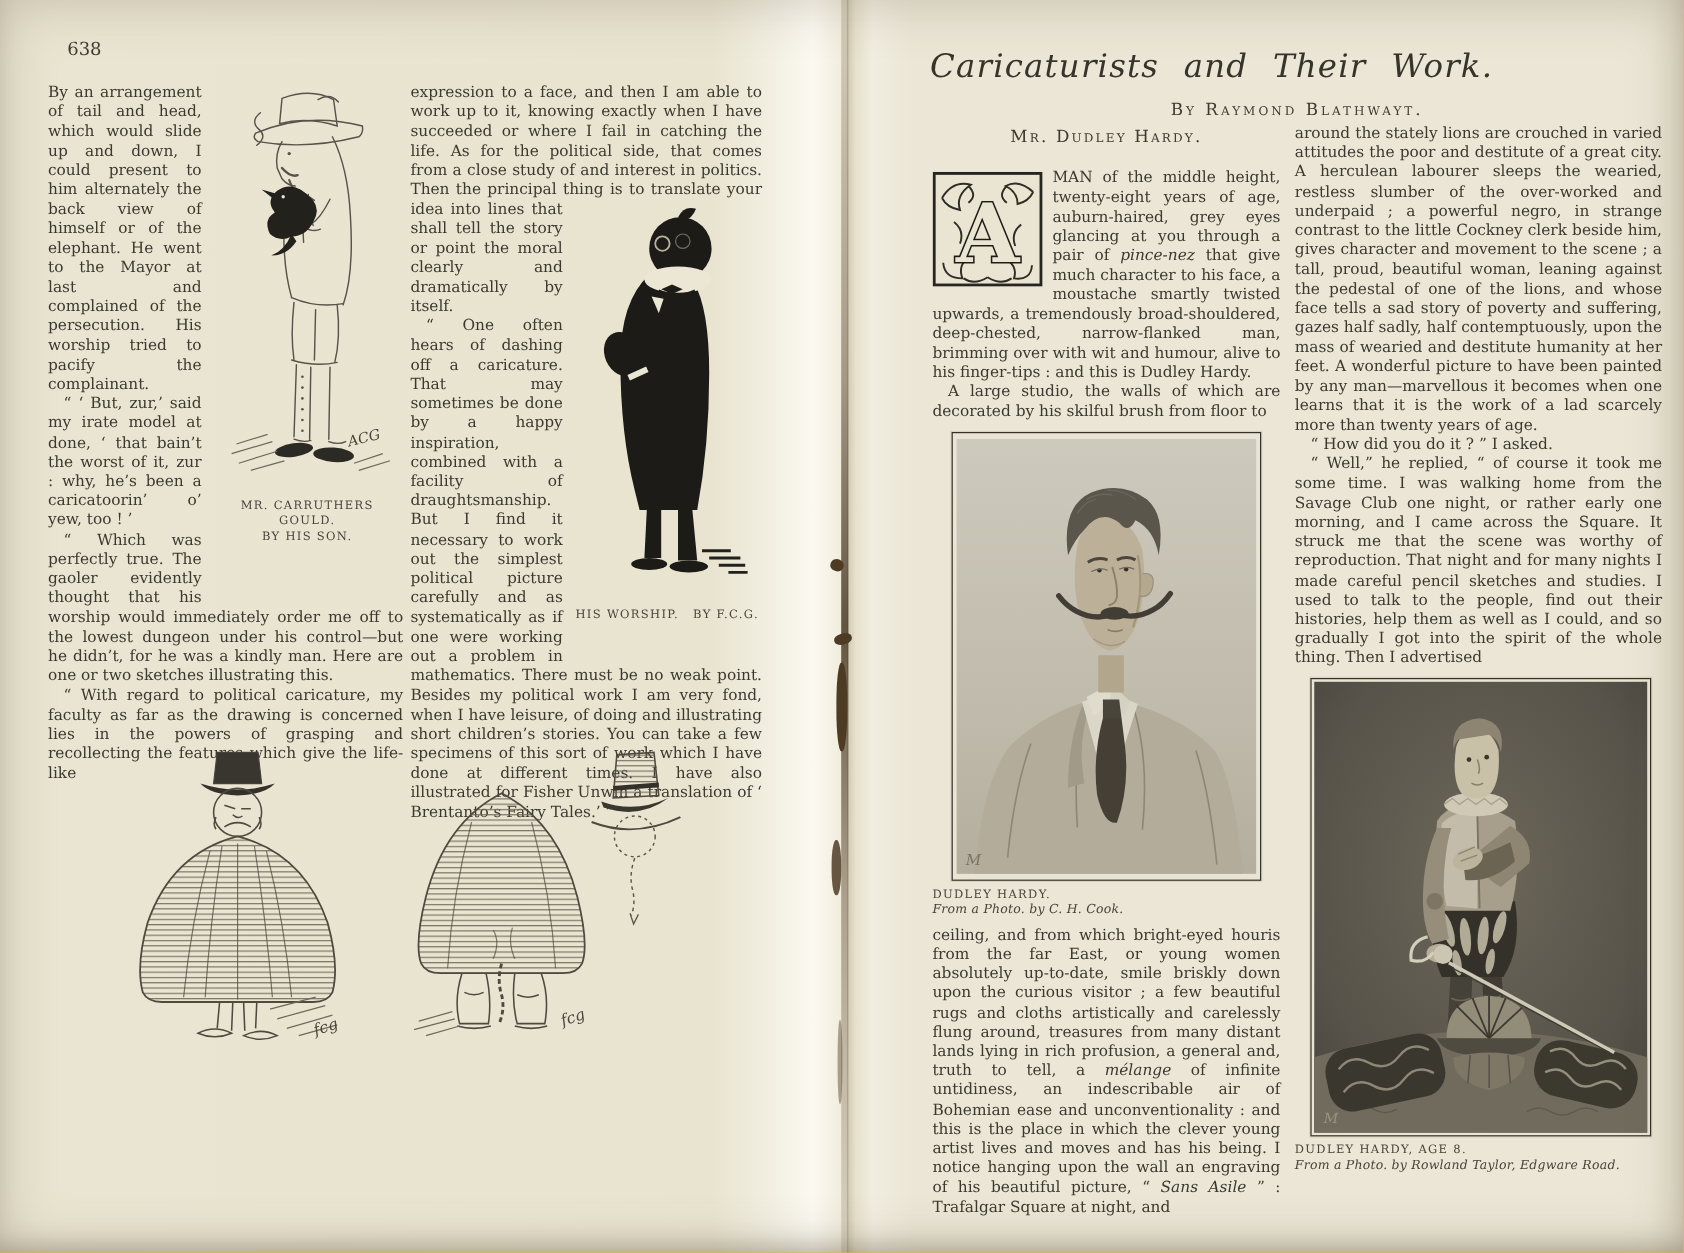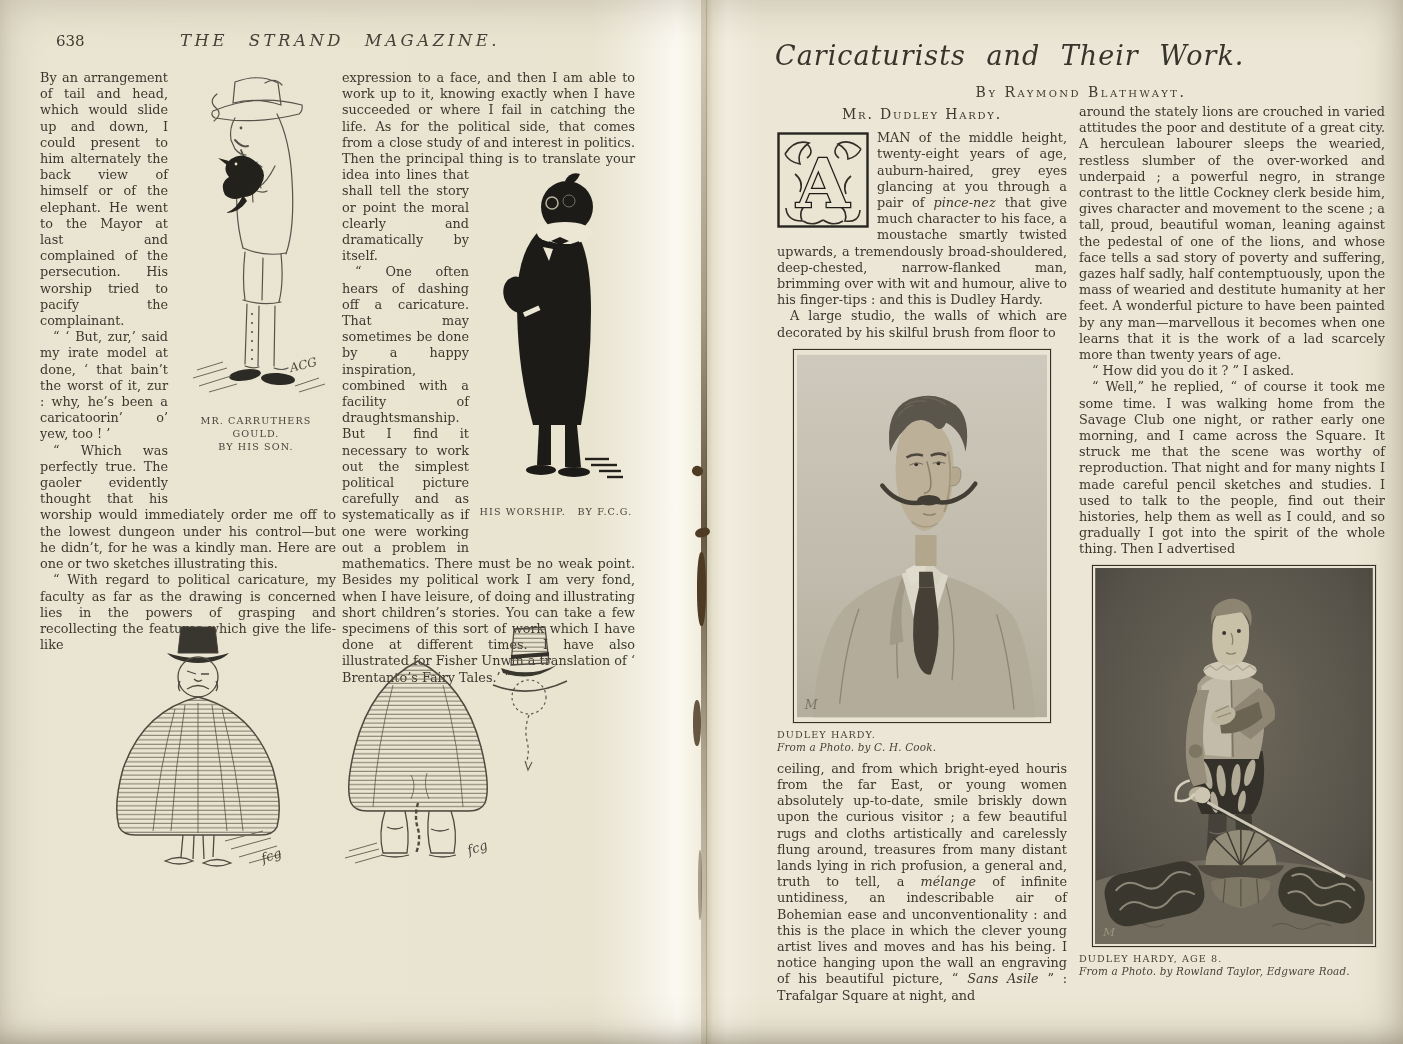--- a/index.html
+++ b/index.html
@@ -21,21 +21,21 @@
   .cap{font-size:9.6px;letter-spacing:1.1px;color:#48443b;line-height:13px;text-indent:0;}
   .cap-italic{font-style:italic;font-size:10.4px;letter-spacing:.2px;}
   .pageno{position:absolute;left:56px;top:32px;font-size:15px;color:#3f3b32;}
   .strand-header{position:absolute;left:40px;top:31px;width:600px;text-align:center;
         font-style:italic;font-size:16.5px;letter-spacing:3.5px;word-spacing:12px;color:#45413a;}
   .article-title{position:absolute;left:775px;top:40px;width:612px;text-align:left;
         font-style:italic;font-size:27px;letter-spacing:1px;word-spacing:11px;color:#37342c;}
   .byline{position:absolute;left:775px;top:84px;width:612px;text-align:center;
         font-variant:small-caps;font-size:14px;letter-spacing:2.5px;color:#3e3a31;}
   .section-heading{text-align:center;font-variant:small-caps;font-size:14px;
-        letter-spacing:1.8px;margin:0 0 8px 0;color:#3c382f;}
+        letter-spacing:1.8px;margin:0 0 19px 0;color:#3c382f;}
   .carruthers-box{float:right;width:160px;height:422px;margin:0 0 4px 8px;text-align:center;}
   .worship-box{display:block;float:right;width:158px;height:382px;margin:2px 0 4px 8px;text-align:center;}
   .worship-box .cap{display:block;margin-top:2px;}
   .dropcap-box{display:block;float:left;width:92px;height:96px;margin:2px 8px 1px 0;}
   .photo-frame{border:1px solid #34312a;background:#e9e4d3;padding:3px;width:fit-content;
         margin:8px auto 5px auto;box-shadow:0 0 0 1px rgba(70,62,48,.12);}
   .photo-frame svg{display:block;}
   .photo2-frame{margin:7px 0 5px 13px;padding:2px;}
   .gaoler{position:absolute;}
   .gaoler svg{position:absolute;}
@@ -68,21 +68,20 @@
   <div class="page-left"></div>
   <div class="page-right"></div>
   <div class="crease"></div>
   <div class="tear" style="left:692px;top:466px;width:11px;height:10px;transform:rotate(20deg)"></div>
   <div class="tear" style="left:695px;top:528px;width:15px;height:9px;transform:rotate(-15deg)"></div>
   <div class="tear" style="left:697px;top:552px;width:9px;height:74px"></div>
   <div class="tear" style="left:693px;top:700px;width:8px;height:46px;opacity:.85"></div>
   <div class="tear" style="left:698px;top:850px;width:4px;height:70px;opacity:.45"></div>
 
   <div class="pageno">638</div>
-  <div class="strand-header">THE STRAND MAGAZINE.</div>
 
   <div class="col body-text" style="left:40px;top:70px;width:296px">
     <div class="carruthers-box">
       <svg width="155" height="340" viewBox="0 0 155 340">
         <g stroke="#57524a" fill="none" stroke-width="1.2" stroke-linecap="round">
           <path d="M38,24 q-9,7 -1,14 q7,6 -2,13"></path>
           <path d="M56,12 Q80,3 99,13 L102,35 Q77,27 54,33 Z"></path>
           <path d="M86,13 q10,-6 17,2"></path>
           <path d="M34,41 Q76,23 123,35 Q124,41 120,44 Q76,55 36,48 Q31,45 34,41 Z"></path>
           <path d="M56,48 Q50,58 52,70 L56,79 Q61,85 67,85"></path>

